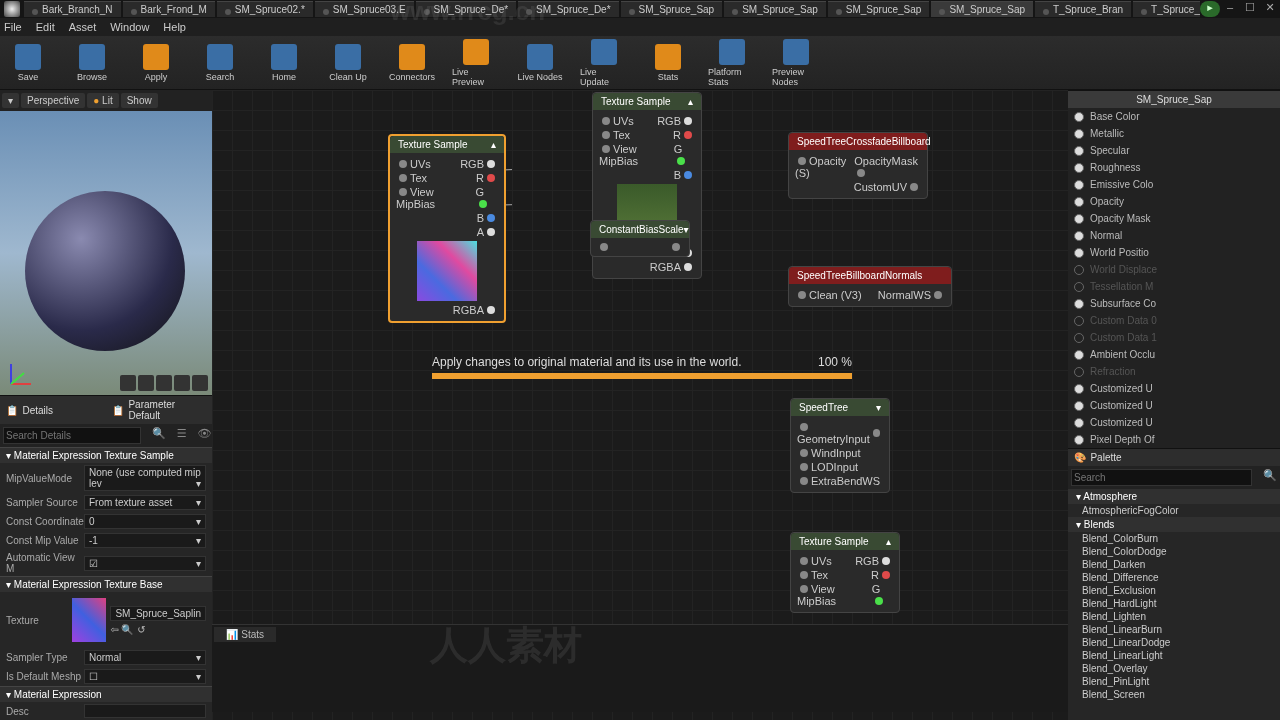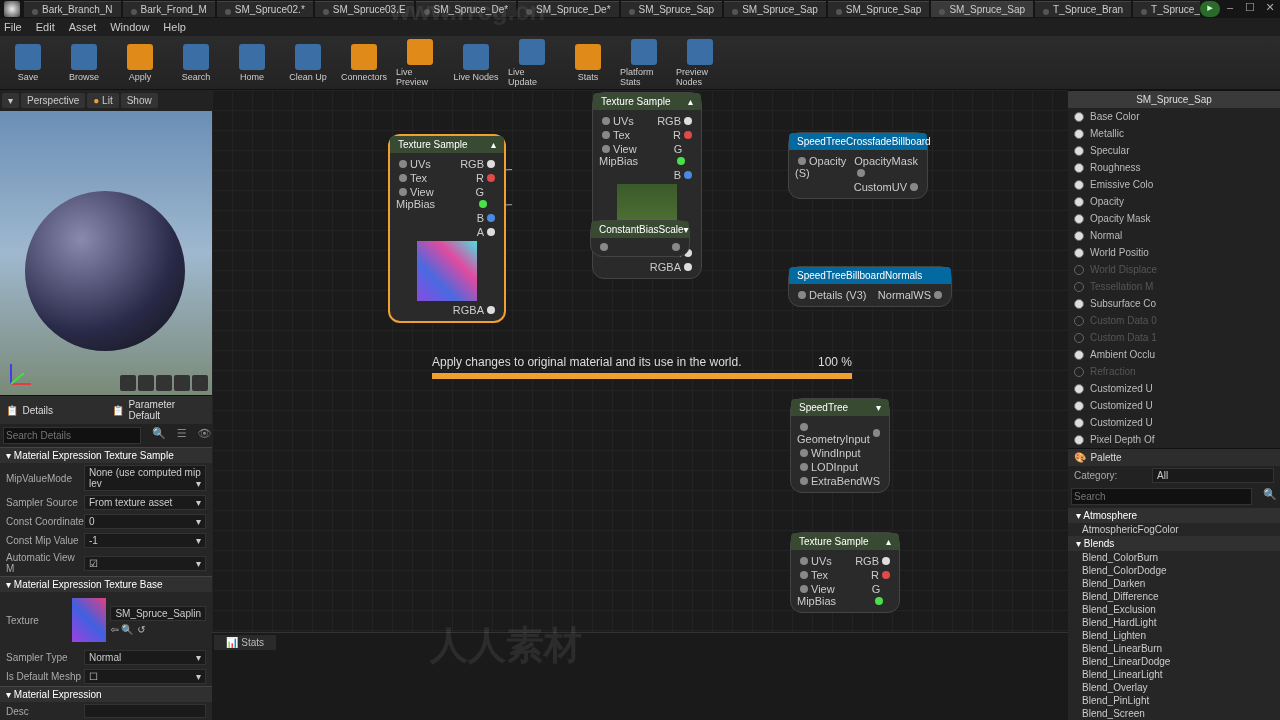--- a/index.html
+++ b/index.html
@@ -4,21 +4,21 @@
 <style>
 * { box-sizing: border-box; margin: 0; padding: 0; font-family: "Segoe UI", Tahoma, sans-serif; }
 body { background: #1a1a1a; color: #bbb; font-size: 11px; width: 1280px; height: 720px; overflow: hidden; position: relative; }
 .titlebar { background: #151515; height: 18px; display: flex; align-items: center; }
 .tab { background: #2a2a2a; color: #ccc; padding: 2px 8px; margin-right: 2px; font-size: 10px; border-top: 1px solid #444; display:flex; align-items:flex-end; gap:4px;}
 .tab.active { background: #3a3a3a; }
 .tab .dot{width:6px;height:6px;border-radius:3px;background:#555;}
 .winbtns { margin-left:auto; display:flex;}
 .winbtns div{width:20px;height:16px;text-align:center;color:#aaa;}
 .menubar { background: #1f1f1f; height: 18px; display: flex; align-items: center; padding: 0 4px; gap: 14px; font-size: 11px; color:#ccc;}
-.toolbar { background: linear-gradient(#2c2c2c,#232323); height: 54px; display: flex; align-items: flex-start; padding: 2px 4px; gap: 8px; border-bottom:1px solid #111;}
+.toolbar { background: linear-gradient(#2c2c2c,#232323); height: 54px; display: flex; align-items: flex-start; padding: 2px 4px; gap: 16px; border-bottom:1px solid #111;}
 .tbtn { display:flex; flex-direction:column; align-items:center; justify-content:center; width:48px; height:50px; color:#ccc; font-size:9px; border-radius:3px;}
 .tbtn .ico{width:26px;height:26px;border-radius:3px;margin-bottom:2px;}
 .tbtn.orange .ico{background:#e08a1a;}
 .tbtn .ico.blue{background:#3a6ea5;}
 .main { display:flex; height: calc(720px - 18px - 18px - 54px); }
 .leftcol { width: 212px; display:flex; flex-direction:column; background:#262626;}
 .viewportbar{background:#222;height:22px;display:flex;align-items:center;padding:2px;gap:2px;}
 .vpbtn{background:#333;color:#ccc;padding:2px 6px;font-size:10px;border-radius:2px;}
 .viewport{height:300px;background:linear-gradient(180deg,#6a8fb5 0%,#9fb8cf 50%,#7a8a78 100%);position:relative;}
 .sphere{width:160px;height:160px;border-radius:80px;background:radial-gradient(circle at 35% 30%, #8a8ab0 0%, #2a2a4a 60%, #111 100%);position:absolute;left:25px;top:80px;}
@@ -27,43 +27,43 @@
 .vpicons div{width:16px;height:16px;background:#333;border-radius:2px;}
 .panelhdr{background:#2d2d2d;padding:3px 6px;font-size:10px;color:#ddd;display:flex;align-items:center;gap:4px;border-top:1px solid #111;}
 .searchrow{display:flex;padding:3px;gap:11px;background:#222;}
 .searchrow input{flex:1;background:#111;border:1px solid #333;color:#aaa;font-size:10px;padding:2px;}
 .proprow{display:flex;align-items:center;padding:2px 6px;font-size:10px;background:#262626;}
 .proprow .lbl{width:78px;color:#aaa;}
 .proprow .val{flex:1;background:#1a1a1a;border:1px solid #333;padding:1px 4px;color:#ccc;position:relative;}
 .section{background:#303030;padding:2px 6px;font-size:10px;color:#fff;border-top:1px solid #444;}
 .thumb{width:44px;height:44px;background:linear-gradient(45deg,#a040e0,#4060e0,#e04080);margin:4px;}
 .graph{flex:1;background:#1b1b1b;position:relative;background-image:linear-gradient(#232323 1px,transparent 1px),linear-gradient(90deg,#232323 1px,transparent 1px);background-size:20px 20px;}
-.node{position:absolute;background:#2a2a2a;border:1px solid #444;border-radius:12px;min-width:100px;}
+.node{position:absolute;background:#2a2a2a;border:1px solid #444;border-radius:4px;min-width:100px;}
 .node.sel{border:2px solid #f0a030;}
 .node .ntitle{background:#394a33;padding:3px 8px;font-size:10px;color:#fff;border-radius:4px 4px 0 0;display:flex;justify-content:space-between;}
-.node .ntitle.blue{background:#0369a1;}
+.node .ntitle.blue{background:#7f1d1d;}
 .node .nbody{padding:4px 6px;}
 .pinrow{display:flex;justify-content:space-between;font-size:11px;color:#ccc;padding:1px 0;align-items:center;}
 .pin{width:8px;height:8px;border-radius:4px;background:#888;display:inline-block;margin:0 3px;}
 .pin.r{background:#e04a4a;} .pin.g{background:#4ae04a;} .pin.b{background:#4a8ae0;} .pin.w{background:#ddd;}
 .nodeimg{width:60px;height:60px;margin:2px auto;background:linear-gradient(45deg,#8a4ae0,#4a6ae0,#e04aa0,#4ae0e0);}
 .nodeimg.green{background:linear-gradient(#3a5a2a,#5a7a3a);}
 .progress{position:absolute;left:220px;top:265px;width:420px;}
 .progress .ptxt{color:#ddd;font-size:12px;display:flex;justify-content:space-between;}
 .progress .pbar{height:6px;background:#f0a030;margin-top:4px;}
 .rightcol{width:212px;display:flex;flex-direction:column;background:#262626;}
 .matpins{background:#222;}
 .mpin{display:flex;align-items:center;padding:3px 6px;font-size:10px;gap:6px;}
 .mpin .c{width:10px;height:10px;border-radius:5px;border:1px solid #666;}
 .mpin.on .c{background:#ddd;}
 .mpin.off{color:#555;}
 .palette{flex:1;overflow:auto;}
 .palcat{background:#303030;padding:2px 8px;font-size:10px;color:#fff;}
 .palitem{padding:1px 14px;font-size:10px;color:#ccc;display:flex;justify-content:space-between;}
-.statsbar{position:absolute;left:216px;right:212px;bottom:0;height:88px;background:#1a1a1a;border-top:1px solid #333;}
+.statsbar{position:absolute;left:216px;right:212px;bottom:8px;height:88px;background:#1a1a1a;border-top:1px solid #333;}
 .statstab{background:#2a2a2a;padding:2px 12px;font-size:10px;display:inline-block;margin:2px;}
 svg.wires{position:absolute;inset:0;pointer-events:none;}
 .watermark{position:absolute;color:rgba(180,180,180,0.12);font-size:38px;font-weight:bold;pointer-events:none;}
 </style>
 </head>
 <body>
 
 <div class="titlebar">
   <div style="width:16px;height:16px;margin:0 4px;background:radial-gradient(circle,#eee,#444);border-radius:2px;"></div>
   <div id="tabs" style="display:flex;overflow:hidden;flex:1;">
@@ -349,21 +349,21 @@
           </div>
       </div>
     </div>
 
     <div class="node" style="left:576px;top:176px;width:164px;">
       <div class="ntitle blue">
           <span>SpeedTreeBillboardNormals</span>
         </div>
       <div class="nbody">
         <div class="pinrow">
-            <span><span class="pin"></span><span>Details (V3)</span></span>
+            <span><span class="pin"></span><span>Clean (V3)</span></span>
             <span><span>NormalWS</span><span class="pin"></span></span>
           </div>
       </div>
     </div>
 
     <div class="node" style="left:578px;top:308px;width:92px;">
       <div class="ntitle">
           <span>SpeedTree</span>
           <span>▾</span>
         </div>
@@ -496,24 +496,20 @@
         <div class="mpin on">
           <span class="c"></span>
           <span>Customized U</span>
         </div>
         <div class="mpin on">
           <span class="c"></span>
           <span>Pixel Depth Of</span>
         </div>
       </div>
     <div class="panelhdr">🎨 <span>Palette</span></div>
-    <div class="proprow" style="background:#222">
-      <span class="lbl">Category:</span>
-      <span class="val">All</span>
-    </div>
     <div class="searchrow">
       <input placeholder="Search" style="">
       <span>🔍</span>
     </div>
     <div class="palette" id="palette">
         <div class="palcat">▾ Atmosphere</div>
         <div class="palitem">
           <span>AtmosphericFogColor</span>
         </div>
         <div class="palcat">▾ Blends</div>

